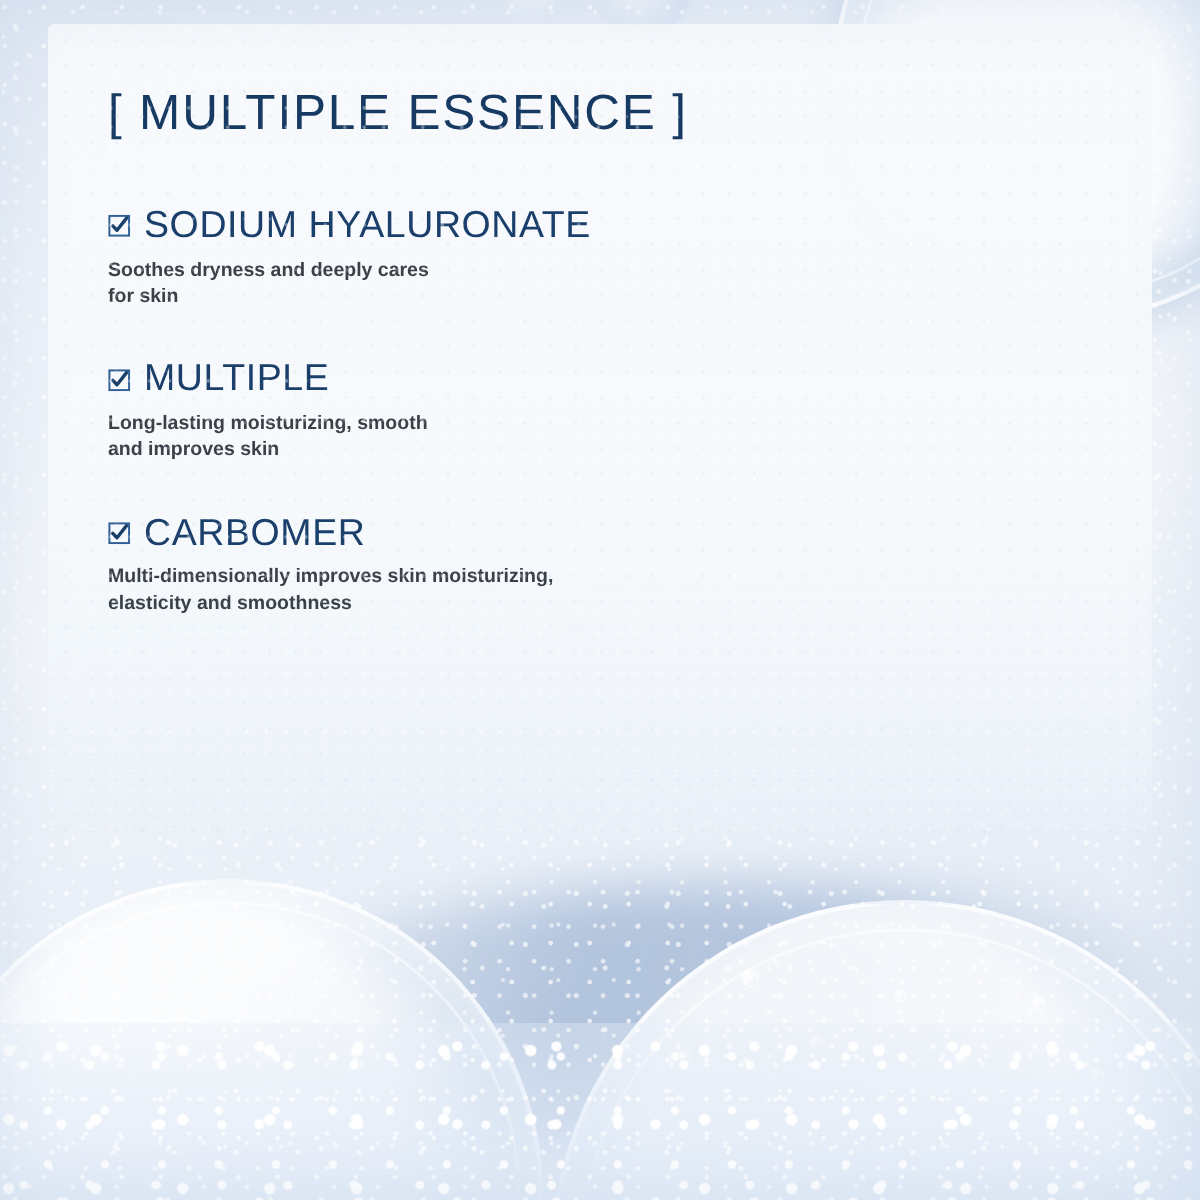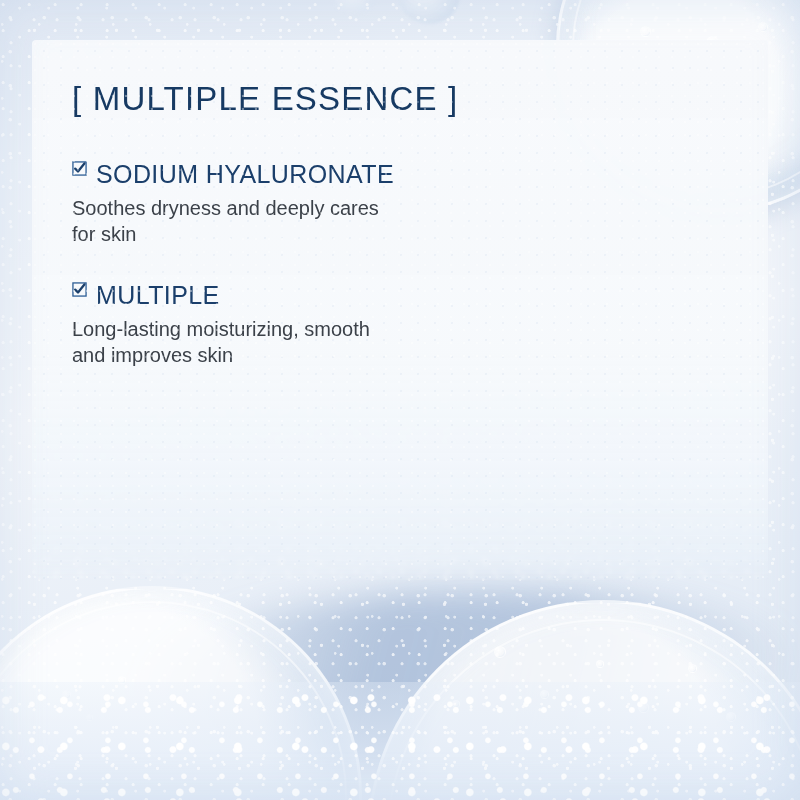--- a/index.html
+++ b/index.html
@@ -158,21 +158,21 @@
       radial-gradient(circle at 62% 30%, rgba(255,255,255,.95) 0 2.8px, transparent 4px),
       radial-gradient(circle at 84% 62%, rgba(255,255,255,.9) 0 2.2px, transparent 3.4px),
       linear-gradient(0deg, rgba(224,234,247,.9), rgba(232,240,250,.35));
     background-size: 58px 46px, 44px 40px, 66px 52px, 38px 36px, 100% 100%;
   }
 
   
 
   .panel {
     position: absolute;
-    left: 32px; top: 40px;
+    left: 32px; top: 16px;
     width: 736px; height: 540px;
     border-radius: 4px;
     background: linear-gradient(180deg,
         rgba(247,249,252,.97) 0%,
         rgba(246,249,252,.96) 58%,
         rgba(241,246,251,.9) 82%,
         rgba(236,243,250,.62) 94%,
         rgba(232,240,249,.12) 100%);
     backdrop-filter: blur(2px);
   }
@@ -211,21 +211,21 @@
     list-style: none;
   }
 
   .ingredient {
     margin-bottom: 34px;
   }
   .ingredient:last-child { margin-bottom: 0; }
 
   .ing-head {
     display: flex;
-    align-items: flex-start;
+    align-items: center;
     gap: 9px;
     margin-bottom: 6px;
   }
 
   .checkbox-icon {
     flex: 0 0 auto;
     width: 15px;
     height: 15px;
     display: block;
   }
@@ -233,22 +233,22 @@
   .ing-name {
     font-size: 25px;
     font-weight: 400;
     letter-spacing: .4px;
     color: #1b3f6b;
     line-height: 1.1;
     white-space: nowrap;
   }
 
   .ing-desc {
-    font-size: 20px;
-    font-weight: 400;
+    font-size: 13px;
+    font-weight: 700;
     line-height: 1.34;
     color: #3b4149;
     max-width: 620px;
     white-space: pre-line;
   }
 
   
   .frame-vignette {
     position: absolute;
     inset: 0;
@@ -316,19 +316,30 @@
             <svg class="checkbox-icon" viewBox="0 0 16 16">
               <rect x="1" y="1" width="14" height="14" fill="none" stroke="#2f5f96" stroke-width="1.4"></rect>
               <path d="M3.4 8.1 L6.4 11.2 L13.2 2.6" fill="none" stroke="#1b3f6b" stroke-width="2.4" stroke-linecap="round" stroke-linejoin="round"></path>
             </svg>
             <span class="ing-name">MULTIPLE</span>
           </div>
           <p class="ing-desc">Long-lasting moisturizing, smooth
 and improves skin</p>
         </li>
 
+        <li class="ingredient">
+          <div class="ing-head">
+            <svg class="checkbox-icon" viewBox="0 0 16 16">
+              <rect x="1" y="1" width="14" height="14" fill="none" stroke="#2f5f96" stroke-width="1.4"></rect>
+              <path d="M3.4 8.1 L6.4 11.2 L13.2 2.6" fill="none" stroke="#1b3f6b" stroke-width="2.4" stroke-linecap="round" stroke-linejoin="round"></path>
+            </svg>
+            <span class="ing-name">CARBOMER</span>
+          </div>
+          <p class="ing-desc">Multi-dimensionally improves skin moisturizing,
+elasticity and smoothness</p>
+        </li>
 
       </ul>
     </div>
   </div>
 
   <div class="frame-vignette"></div>
 </div>
 
 </body></html>

